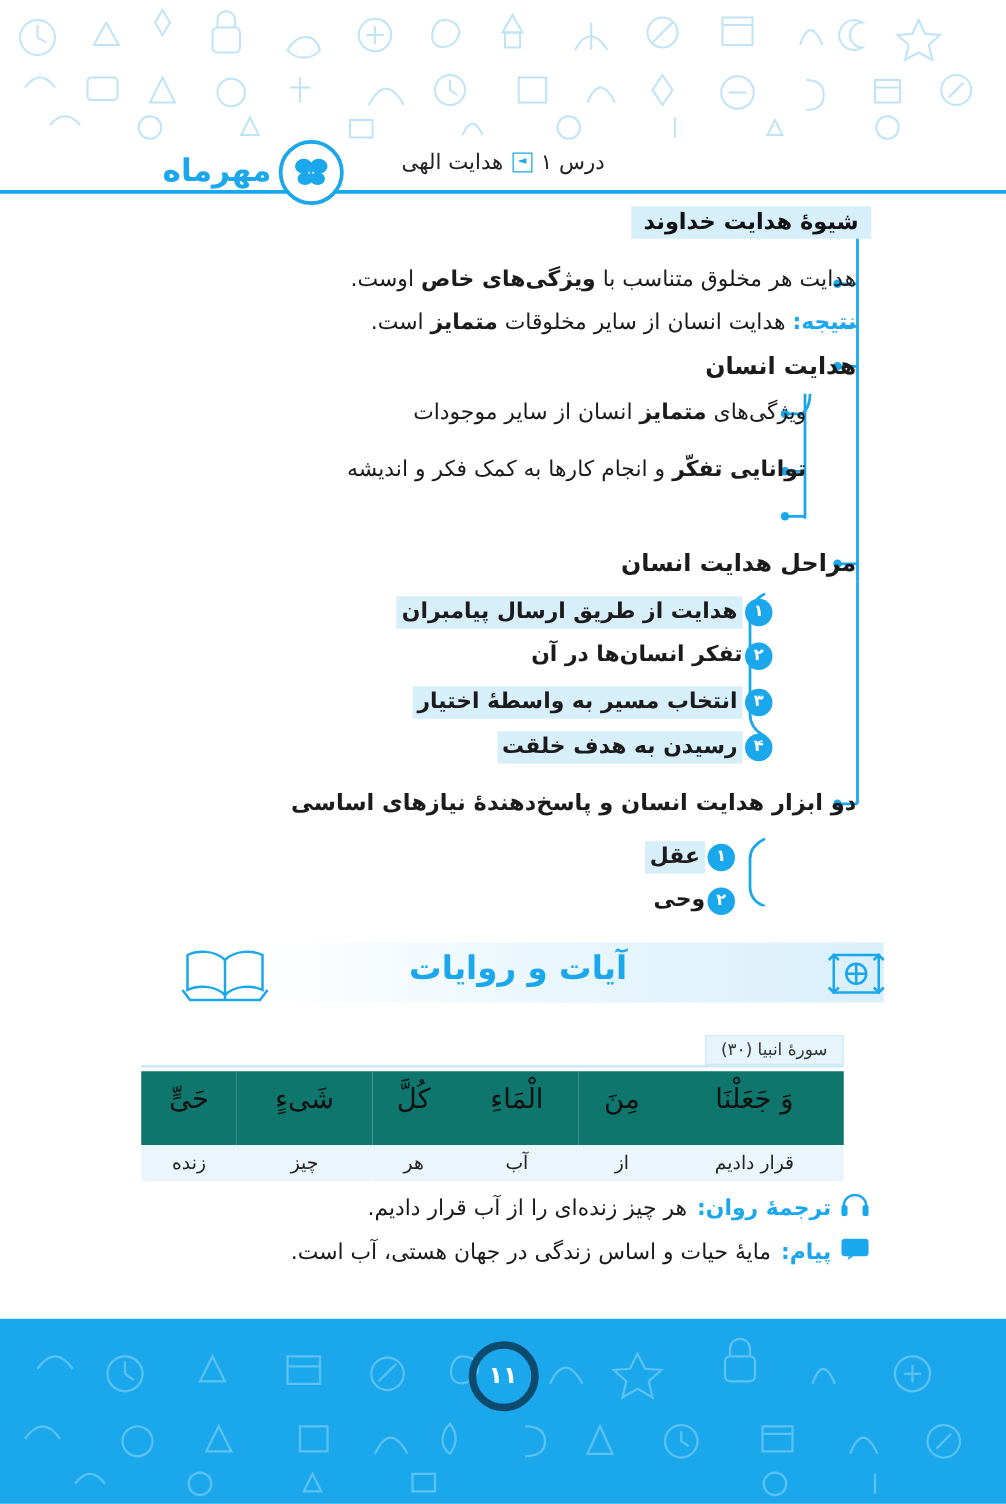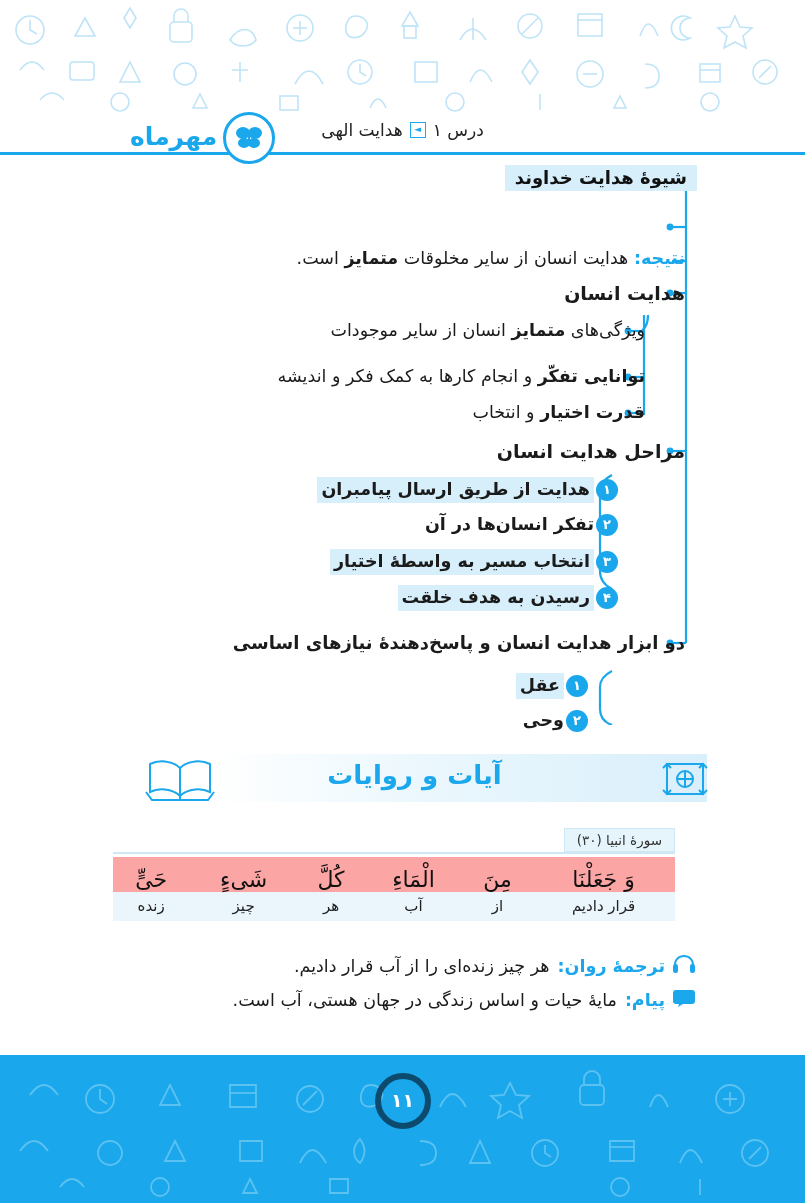--- a/index.html
+++ b/index.html
@@ -241,23 +241,23 @@
     direction: rtl;
   }
   .ayah-table td {
     text-align: center;
     padding: 6px 2px;
   }
   .ayah-table tr.arabic td {
     font-size: 22px;
     font-family: "DejaVu Sans", "Liberation Sans", sans-serif;
     color: #111;
-    background: #fca5a5;
+    background: #0f766e;
     padding-top: 10px;
-    padding-bottom: 0;
+    padding-bottom: 24px;
   }
   .ayah-table tr.farsi td {
     font-size: 15px;
     color: #222;
     background: #eaf6fc;
     padding-top: 5px;
     padding-bottom: 6px;
   }
   .ayah-rule {
     height: 2px;
@@ -416,40 +416,40 @@
 
       <path d="M612 506 q-12 6 -12 16 L600 544 q0 12 12 16"></path>
 
       <path d="M648 150 q0 14 -10 18"></path>
     </svg>
 
     <div class="row" style="top:0px; right:108px;">
       <span class="head-chip">شیوهٔ هدایت خداوند</span>
     </div>
 
+    <div class="row" style="top:48px; right:120px;">
+      <span class="txt"><span>هدایت هر مخلوق متناسب با </span><b>ویژگی‌های خاص</b><span> اوست.</span></span>
+    </div>
 
     <div class="row" style="top:82px; right:120px;text-align:right;">
       <span class="txt"><b class="blue">نتیجه:</b><span> هدایت انسان از سایر مخلوقات </span><b>متمایز</b><span> است.</span></span>
     </div>
 
     <div class="row" style="top:116px; right:120px;">
       <span class="txt" style="font-size:19px;font-weight:bold;">هدایت انسان</span>
     </div>
 
     <div class="row" style="top:154px; right:160px;">
       <span class="txt"><span>ویژگی‌های </span><b>متمایز</b><span> انسان از سایر موجودات</span></span>
     </div>
 
     <div class="row" style="top:200px; right:160px;">
       <span class="txt"><b>توانایی تفکّر</b><span> و انجام کارها به کمک فکر و اندیشه</span></span>
     </div>
 
-    <div class="row" style="top:236px; right:160px;">
-      <span class="txt"><b>قدرت اختیار</b><span> و انتخاب</span></span>
-    </div>
 
     <div class="row" style="top:274px; right:120px;">
       <span class="txt" style="font-size:19px;font-weight:bold;">مراحل هدایت انسان</span>
     </div>
 
     <div class="row" style="top:312px; right:180px;">
       <span class="numcircle">۱</span>
       <span class="txt hl" style="font-weight:bold;">هدایت از طریق ارسال پیامبران</span>
     </div>
     <div class="row" style="top:348px; right:180px;">

